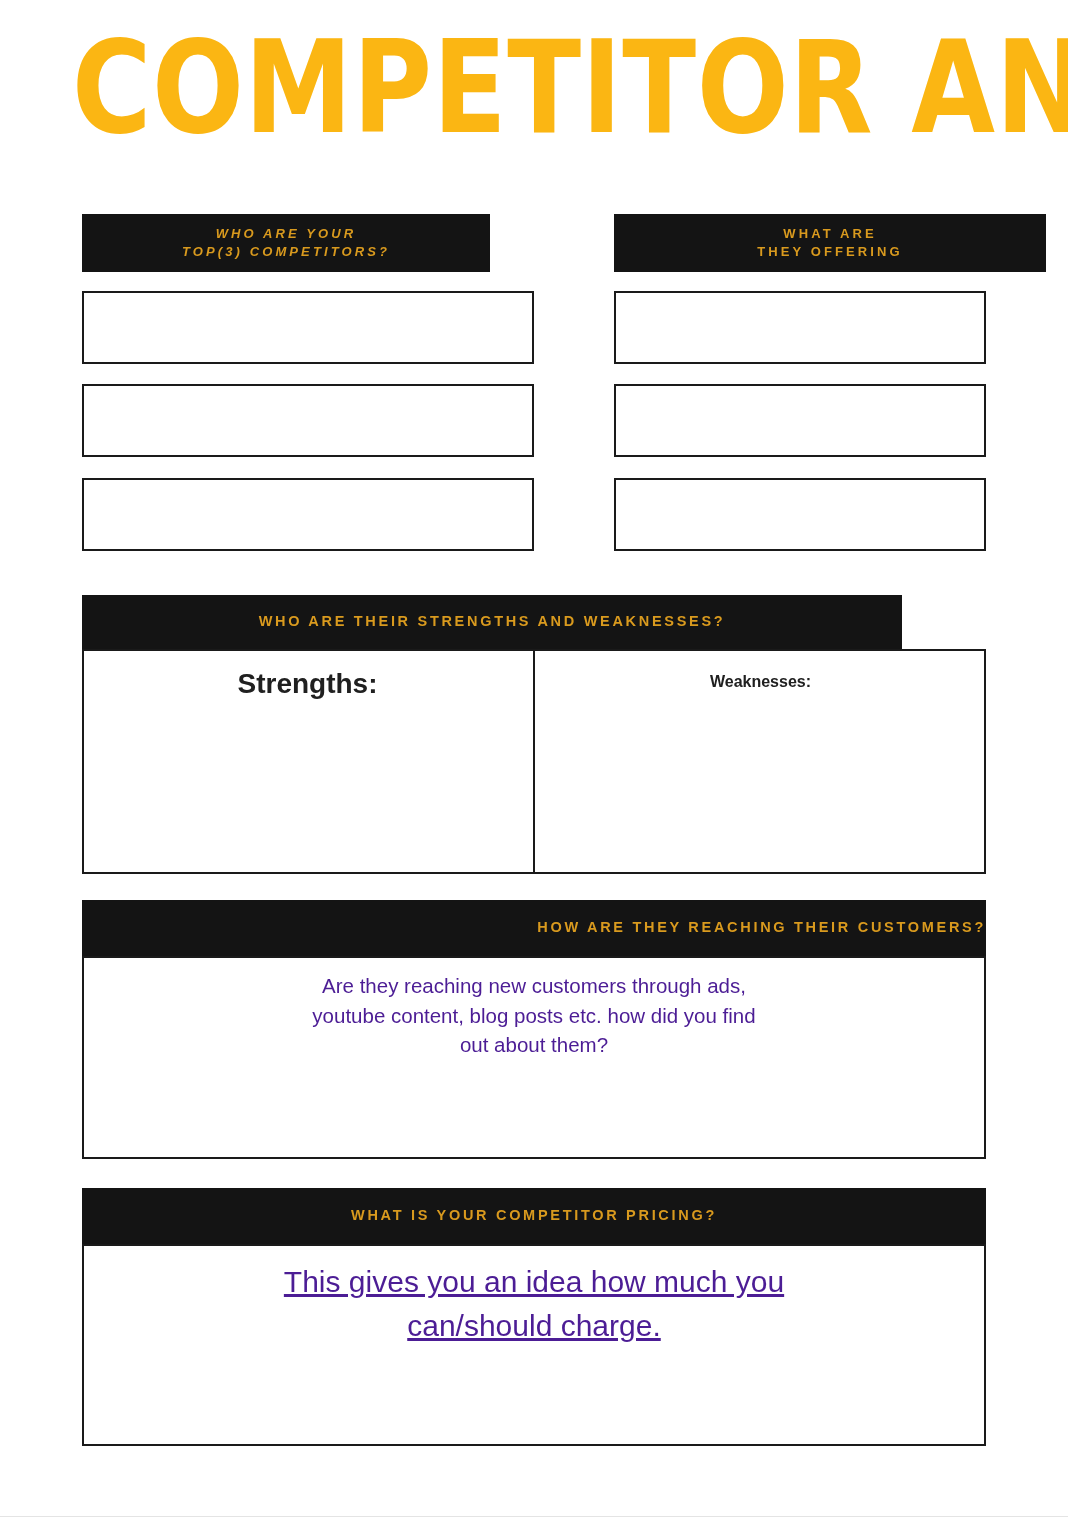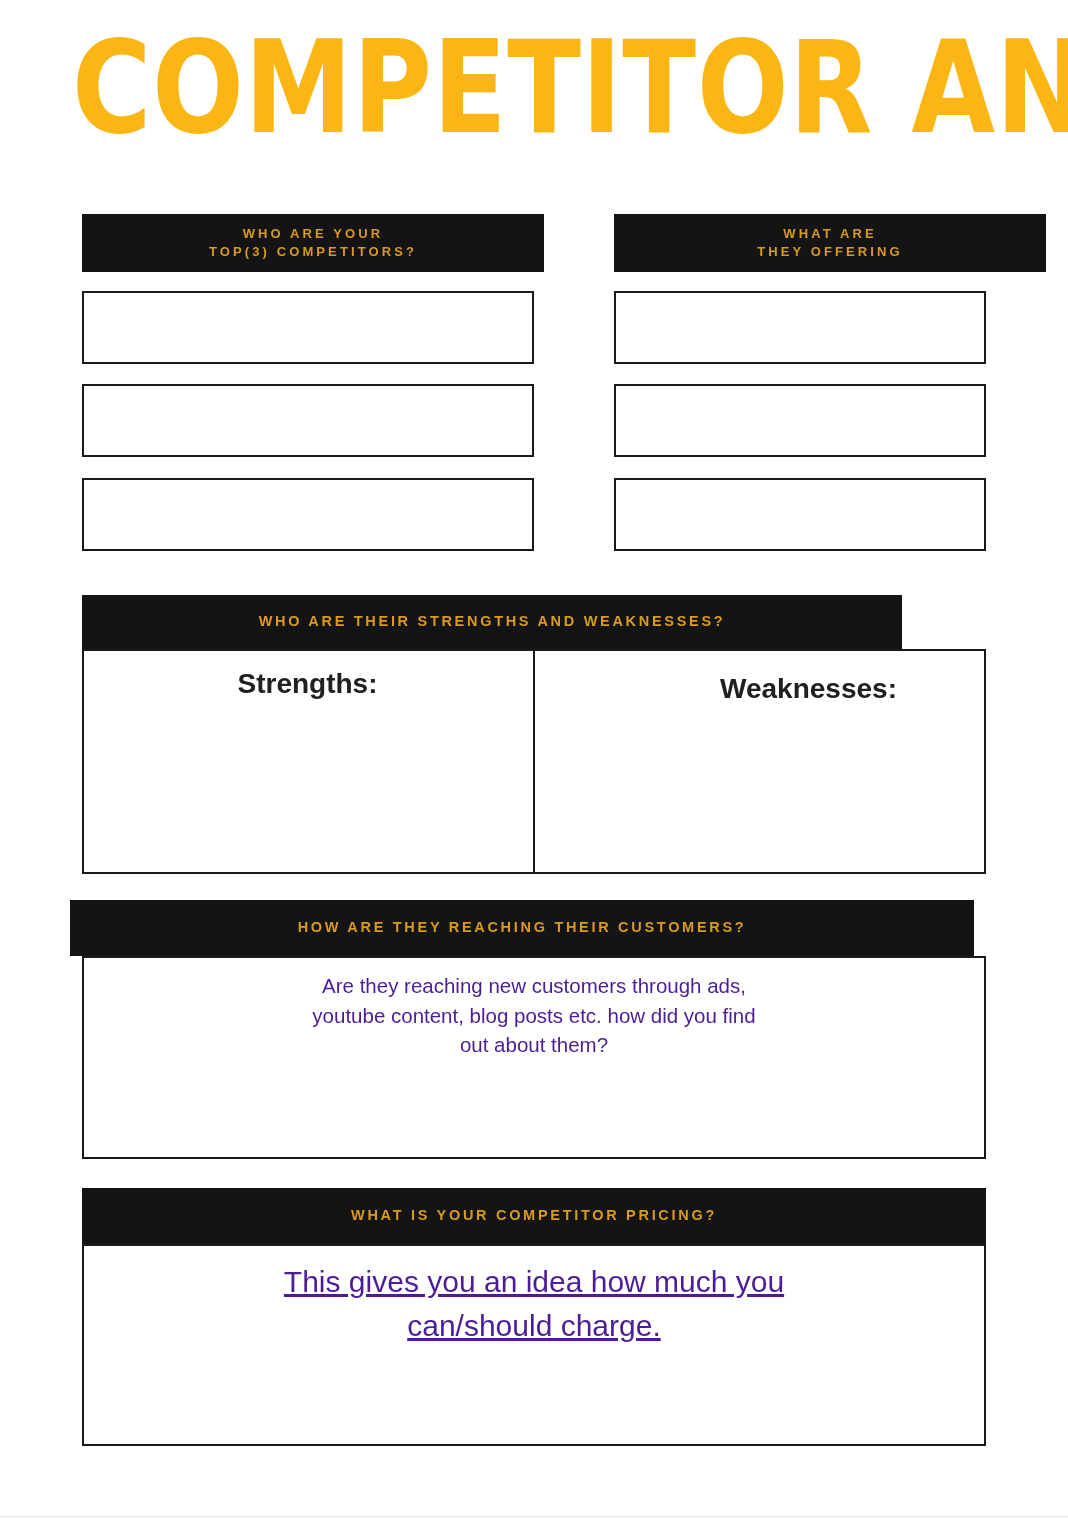--- a/index.html
+++ b/index.html
@@ -79,21 +79,21 @@
   }
 
   .cell-label {
     position: absolute;
     color: #202020;
     text-align: center;
     white-space: nowrap;
     font-weight: bold;
   }
   .cell-label.strengths { font-size: 28px; }
-  .cell-label.weaknesses { font-size: 28px; padding-left: 48px; }
+  .cell-label.weaknesses { font-size: 16px; }
 
   .body-copy {
     position: absolute;
     color: #4c1d95;
     text-align: center;
     line-height: 1.45;
     white-space: pre-line;
   }
   .body-copy.reach { font-size: 20.5px; }
   .body-copy.pricing { font-size: 30px; text-decoration: underline; }
@@ -107,21 +107,21 @@
     background: #e4e4e4;
   }
 </style>
 </head>
 <body>
 
 <div class="page">
 
   <div class="title">COMPETITOR ANALYSIS</div>
 
-  <div class="hdr" style="left:82px; top:214px; width:462px; height:58px;">
+  <div class="hdr" style="left:82px; top:214px; width:408px; height:58px;font-style:italic;">
     <div class="hdr-text">WHO ARE YOUR
 TOP(3) COMPETITORS?</div>
   </div>
 
   <div class="box" style="left:82px; top:291px; width:452px; height:73px;"></div>
   <div class="box" style="left:82px; top:384px; width:452px; height:73px;"></div>
   <div class="box" style="left:82px; top:478px; width:452px; height:73px;"></div>
 
   <div class="hdr" style="left:614px; top:214px; width:432px; height:58px;">
     <div class="hdr-text">WHAT ARE
@@ -139,21 +139,21 @@
   <div class="box" style="left:82px; top:649px; width:904px; height:225px;"></div>
 
   <div class="vdivider" style="left:533px; top:651px; height:221px;"></div>
 
   <div class="cell-label strengths" style="left:82px; top:668px; width:451px;">Strengths:</div>
   <div class="box" style="left:84px; top:706px; width:448px; height:166px; border:none; background:transparent;"></div>
 
   <div class="cell-label weaknesses" style="left:535px; top:673px; width:451px;">Weaknesses:</div>
   <div class="box" style="left:536px; top:706px; width:448px; height:166px; border:none; background:transparent;"></div>
 
-  <div class="hdr" style="left:70px; top:900px; width:904px; height:56px;">
+  <div class="hdr" style="left:82px; top:900px; width:904px; height:56px;justify-content:flex-end;">
     <div class="hdr-text wide">HOW ARE THEY REACHING THEIR CUSTOMERS?</div>
   </div>
 
   <div class="box" style="left:82px; top:956px; width:904px; height:203px;"></div>
 
   <div class="body-copy reach" style="left:132px; top:971px; width:804px;">Are they reaching new customers through ads,
 youtube content, blog posts etc. how did you find
 out about them?</div>
 
   <div class="box" style="left:84px; top:1058px; width:900px; height:99px; border:none; background:transparent;"></div>

